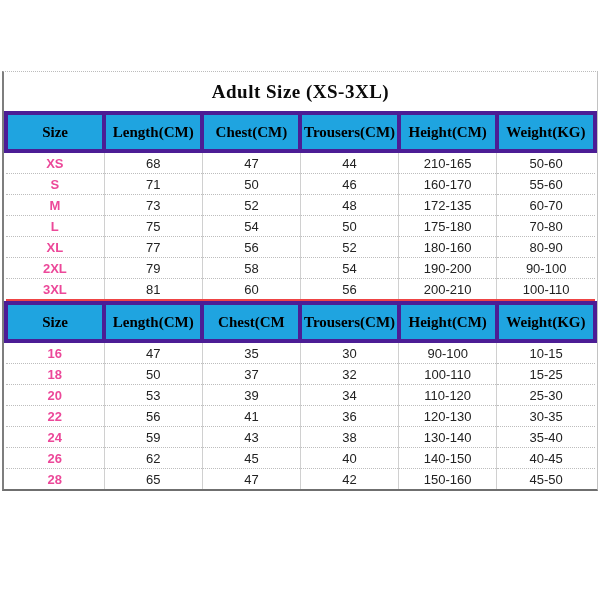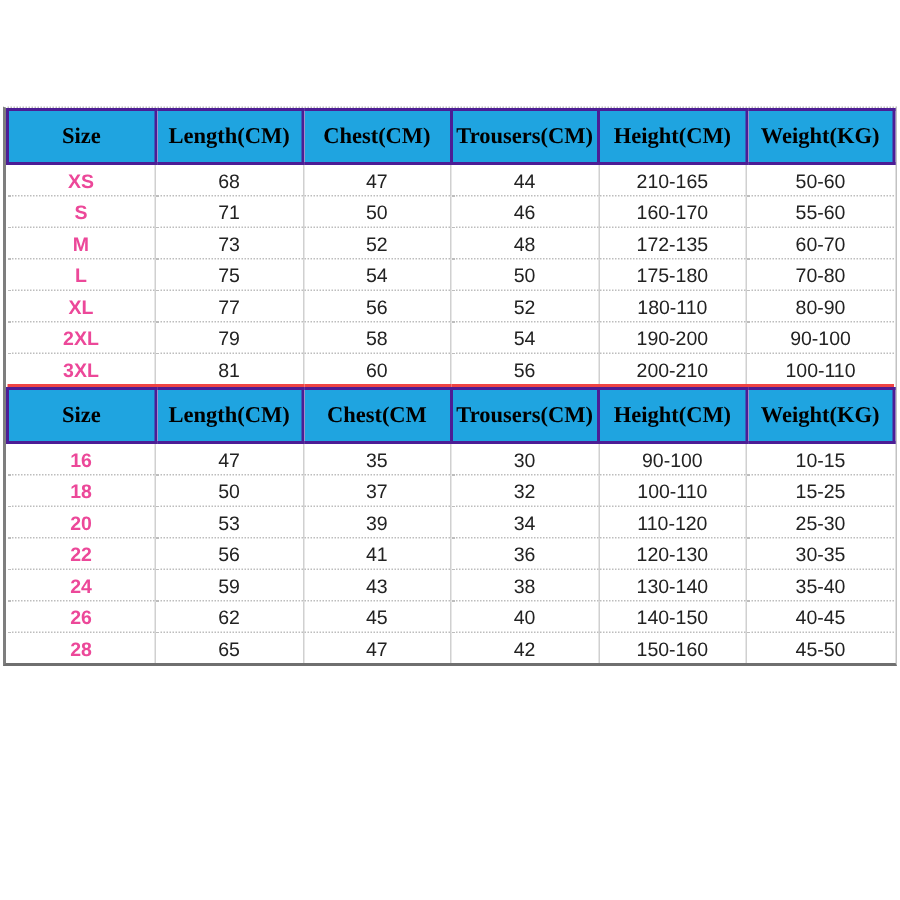--- a/index.html
+++ b/index.html
@@ -40,21 +40,21 @@
   .section-title.kids {
     height: 41px;
   }
   table.size-table {
     width: 100%;
     border-collapse: collapse;
     table-layout: fixed;
   }
   table.size-table thead th {
     background: var(--header-bg, #1fa4e0);
-    border: 2px solid #4c1d95;
+    border: 4px solid #4c1d95;
     height: 34px;
     font-family: "Liberation Serif", "DejaVu Serif", serif;
     font-weight: bold;
     font-size: 15px;
     color: var(--header-text, #000000);
     text-align: center;
     padding: 0;
     overflow: hidden;
     white-space: nowrap;
   }
@@ -84,20 +84,21 @@
   }
   table.size-table.kids tbody tr:last-child > * {
     border-bottom: none;
   }
 </style>
 </head>
 <body>
 
 <div class="panel">
 
+  <div class="section-title">Adult Size (XS-3XL)</div>
 
   <table class="size-table adult">
     <thead>
       <tr>
           <th>Size</th>
           <th>Length(CM)</th>
           <th>Chest(CM)</th>
           <th>Trousers(CM)</th>
           <th>Height(CM)</th>
           <th>Weight(KG)</th>
@@ -134,21 +135,21 @@
           <td>54</td>
           <td>50</td>
           <td>175-180</td>
           <td>70-80</td>
         </tr>
         <tr>
           <th>XL</th>
           <td>77</td>
           <td>56</td>
           <td>52</td>
-          <td>180-110</td>
+          <td>180-160</td>
           <td>80-90</td>
         </tr>
         <tr>
           <th>2XL</th>
           <td>79</td>
           <td>58</td>
           <td>54</td>
           <td>190-200</td>
           <td>90-100</td>
         </tr>

